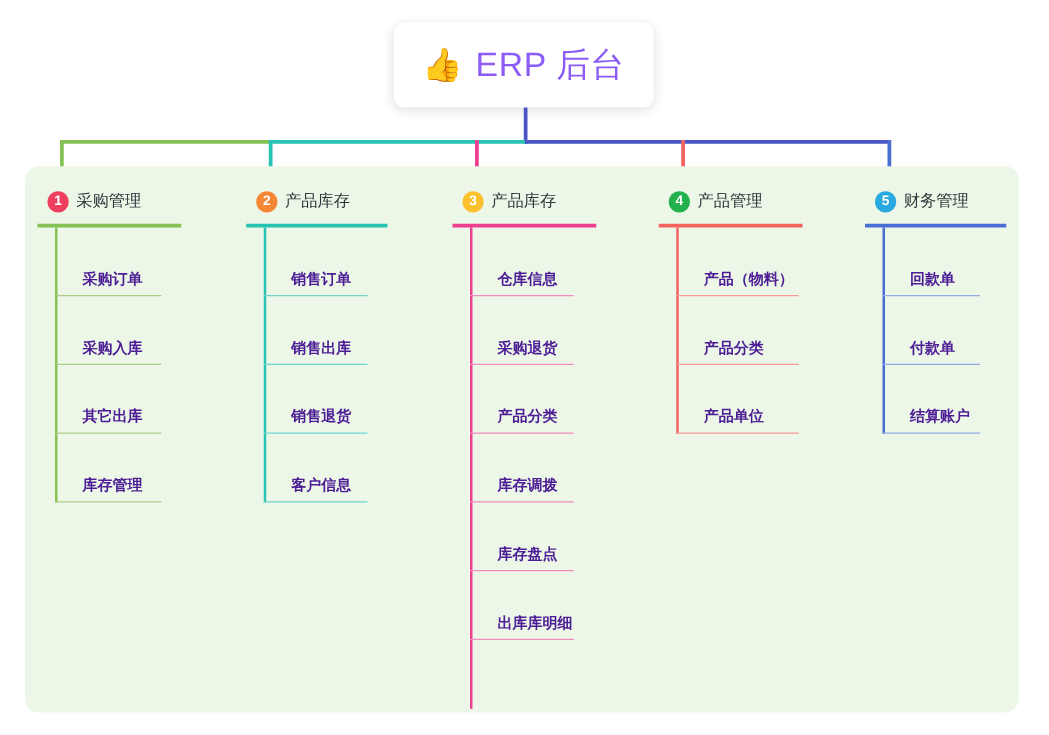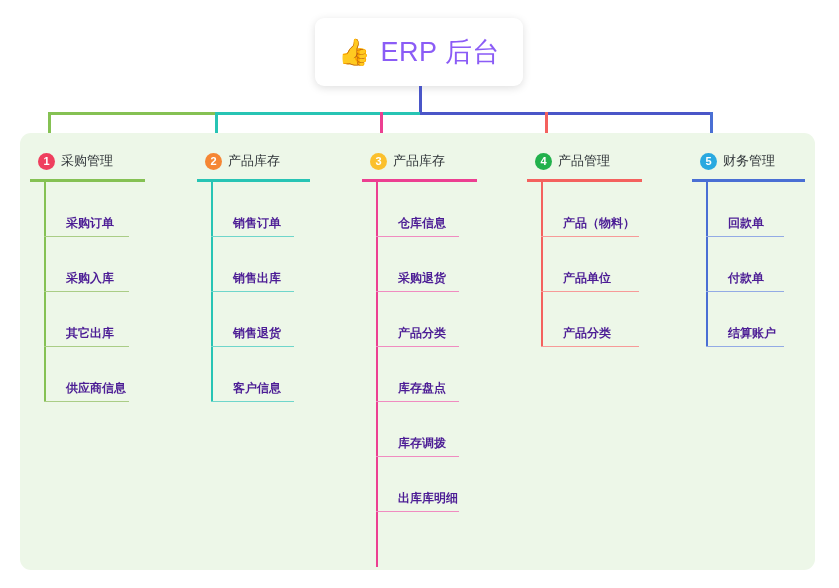--- a/index.html
+++ b/index.html
@@ -156,21 +156,21 @@
           </div>
           <div class="leaf" style="height: 55px; justify-content: flex-end;">
             <div class="leaf-label">采购入库</div>
             <div class="leaf-rule" style="width: 85px; background: rgb(170, 205, 134); margin-left: -22px;"></div>
           </div>
           <div class="leaf" style="height: 55px;">
             <div class="leaf-label">其它出库</div>
             <div class="leaf-rule" style="width: 85px; background: rgb(170, 205, 134); margin-left: -22px;"></div>
           </div>
           <div class="leaf" style="height: 55px;">
-            <div class="leaf-label">供应商信息</div>
+            <div class="leaf-label">库存管理</div>
             <div class="leaf-rule" style="width: 85px; background: rgb(170, 205, 134); margin-left: -22px;"></div>
           </div>
         </div>
       </div>
       <div class="branch" style="left: 197px; top: 148px;">
         <div class="branch-head">
           <span class="badge" style="background: rgb(245, 134, 52);">2</span>
           <span class="branch-title">产品库存</span>
         </div>
         <div class="head-rule" style="width: 113px; background: rgb(39, 196, 180);"></div>
@@ -208,25 +208,25 @@
           </div>
           <div class="leaf" style="height: 55px;">
             <div class="leaf-label">采购退货</div>
             <div class="leaf-rule" style="width: 83px; background: rgb(240, 140, 192); margin-left: -22px;"></div>
           </div>
           <div class="leaf" style="height: 55px;">
             <div class="leaf-label">产品分类</div>
             <div class="leaf-rule" style="width: 83px; background: rgb(240, 140, 192); margin-left: -22px;"></div>
           </div>
           <div class="leaf" style="height: 55px;">
+            <div class="leaf-label">库存调拨</div>
+            <div class="leaf-rule" style="width: 83px; background: rgb(240, 140, 192); margin-left: -22px;"></div>
+          </div>
+          <div class="leaf" style="height: 55px;">
             <div class="leaf-label">库存盘点</div>
-            <div class="leaf-rule" style="width: 83px; background: rgb(240, 140, 192); margin-left: -22px;"></div>
-          </div>
-          <div class="leaf" style="height: 55px;">
-            <div class="leaf-label">库存调拨</div>
             <div class="leaf-rule" style="width: 83px; background: rgb(240, 140, 192); margin-left: -22px;"></div>
           </div>
           <div class="leaf" style="height: 55px;">
             <div class="leaf-label">出库库明细</div>
             <div class="leaf-rule" style="width: 83px; background: rgb(240, 140, 192); margin-left: -22px;"></div>
           </div>
         </div>
       </div>
       <div class="branch" style="left: 527px; top: 148px;">
         <div class="branch-head">
@@ -234,27 +234,27 @@
           <span class="branch-title">产品管理</span>
         </div>
         <div class="head-rule" style="width: 115px; background: rgb(244, 97, 94);"></div>
         <div class="branch-body">
           <div class="stem" style="background: rgb(244, 97, 94); height: 165px;"></div>
           <div class="leaf" style="height: 55px;">
             <div class="leaf-label">产品（物料）</div>
             <div class="leaf-rule" style="width: 98px; background: rgb(247, 154, 152); margin-left: -22px;"></div>
           </div>
           <div class="leaf" style="height: 55px;">
+            <div class="leaf-label">产品分类</div>
+            <div class="leaf-rule" style="width: 98px; background: rgb(247, 154, 152); margin-left: -22px;"></div>
+          </div>
+          <div class="leaf" style="height: 55px;">
             <div class="leaf-label">产品单位</div>
             <div class="leaf-rule" style="width: 98px; background: rgb(247, 154, 152); margin-left: -22px;"></div>
           </div>
-          <div class="leaf" style="height: 55px;">
-            <div class="leaf-label">产品分类</div>
-            <div class="leaf-rule" style="width: 98px; background: rgb(247, 154, 152); margin-left: -22px;"></div>
-          </div>
         </div>
       </div>
       <div class="branch" style="left: 692px; top: 148px;">
         <div class="branch-head">
           <span class="badge" style="background: rgb(41, 169, 224);">5</span>
           <span class="branch-title">财务管理</span>
         </div>
         <div class="head-rule" style="width: 113px; background: rgb(74, 111, 212);"></div>
         <div class="branch-body">
           <div class="stem" style="background: rgb(74, 111, 212); height: 165px;"></div>

